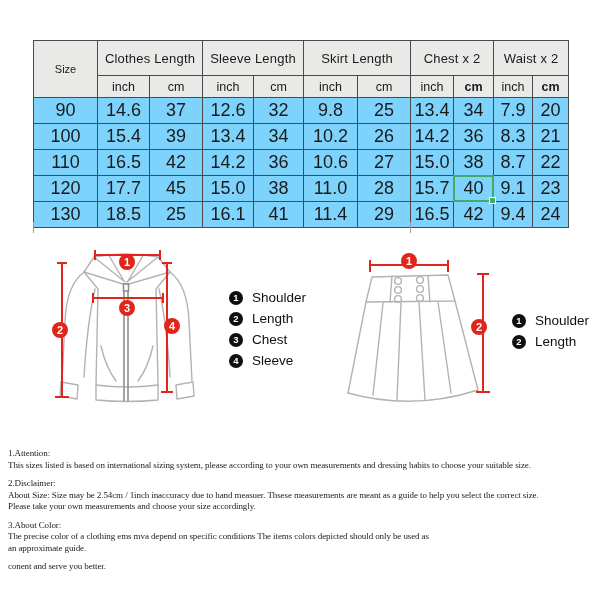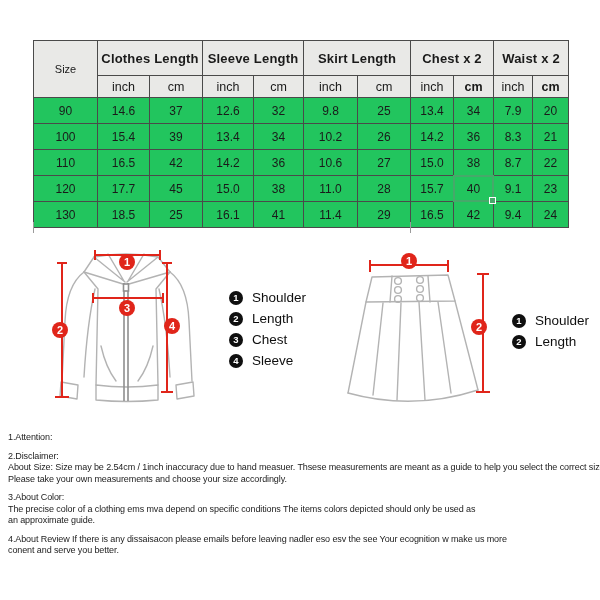--- a/index.html
+++ b/index.html
@@ -9,25 +9,25 @@
   }
   
   table.size-chart{
     position:absolute;left:33px;top:40px;width:535px;
     border-collapse:collapse;table-layout:fixed;
   }
   .size-chart th,.size-chart td{
     border:1px solid #4a4a4a;text-align:center;vertical-align:middle;padding:0;
   }
   .size-chart thead th{background:#e9e9e7;}
-  .size-chart th.group{height:34px;font-size:13px;font-weight:bold;letter-spacing:.2px;}
+  .size-chart th.group{height:34px;font-size:13px;font-weight:normal;letter-spacing:.2px;}
   .size-chart th.corner{font-size:11px;font-weight:normal;}
   .size-chart th.unit{height:21px;font-size:12.5px;font-weight:normal;}
   .size-chart th.unit.b{font-weight:bold;}
-  .size-chart tbody td{height:25px;font-size:12px;background:#22c55e;}
+  .size-chart tbody td{height:25px;font-size:18px;background:#7dd3fc;}
   td.sel{position:relative;margin-left:6px;}
   td.sel::before{
     content:"";position:absolute;top:-1px;left:-1px;right:-1px;bottom:-1px;
     border:2px solid #46a96a;pointer-events:none;z-index:2;
   }
   td.sel::after{
     content:"";position:absolute;right:-3px;bottom:-3px;width:5px;height:5px;
     background:#46a96a;border:1px solid #fff;z-index:3;
   }
   .stub{position:absolute;width:1px;height:11px;background:#9b9b9b;}
@@ -37,23 +37,24 @@
   .legend{position:absolute;}
   .legend-item{display:flex;align-items:center;height:15px;margin-bottom:6px;}
   .bullet{
     width:14px;height:14px;border-radius:50%;background:#0f0f0f;color:#fff;
     font-size:9.5px;font-weight:bold;line-height:14px;text-align:center;
     margin-right:9px;flex:0 0 14px;
   }
   .legend-label{font-size:13.5px;font-weight:normal;color:#0f0f0f;}
   
   .notes{
-    position:absolute;left:8px;top:432px;width:590px;
+    position:absolute;left:8px;top:448px;width:590px;
     font-size:9px;line-height:11.5px;letter-spacing:-.1px;color:#222;
     white-space:nowrap;
+    font-family:Liberation Serif, serif;
   }
   .note{margin-bottom:7px;}
 </style>
 </head>
 <body>
 
 <table class="size-chart">
   <colgroup>
     <col style="width:64px">
       <col style="width:52px">
@@ -249,28 +250,28 @@
   </div>
   <div class="legend-item">
     <span class="bullet">2</span>
     <span class="legend-label">Length</span>
   </div>
 </div>
 
 <div class="notes">
   <div class="note">
     <div>1.Attention:</div>
+    <div>This sizes listed is based on international sizing system, please according to your own measurements and dressing habits to choose your suitable size.</div>
   </div>
   <div class="note">
     <div>2.Disclaimer:</div>
     <div>About Size: Size may be 2.54cm / 1inch inaccuracy due to hand measuer. Thsese measurements are meant as a guide to help you select the correct size.</div>
     <div>Please take your own measurements and choose your size accordingly.</div>
   </div>
   <div class="note">
     <div>3.About Color:</div>
     <div>The precise color of a clothing ems mva depend on specific conditions The items colors depicted should only be used as</div>
     <div>an approximate guide.</div>
   </div>
   <div class="note">
-    <div>4.About Review If there is any dissaisacon please emails before leaving nadler eso esv the see Your ecognition w make us more</div>
     <div>conent and serve you better.</div>
   </div>
 </div>
 
 </body></html>

